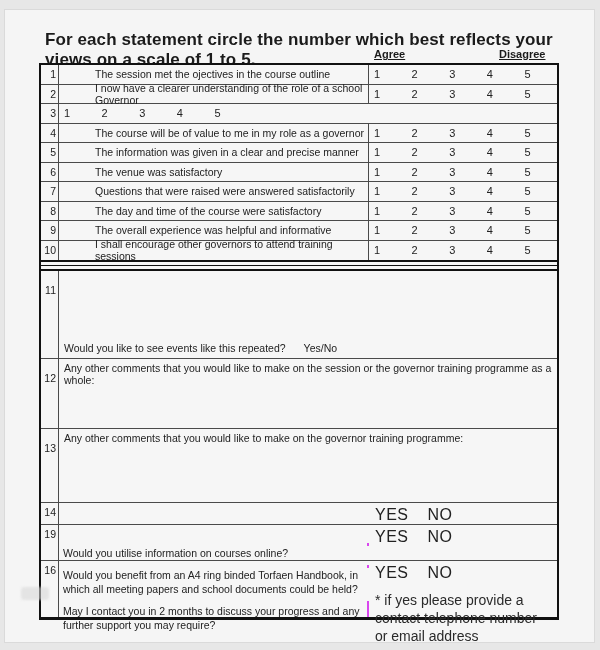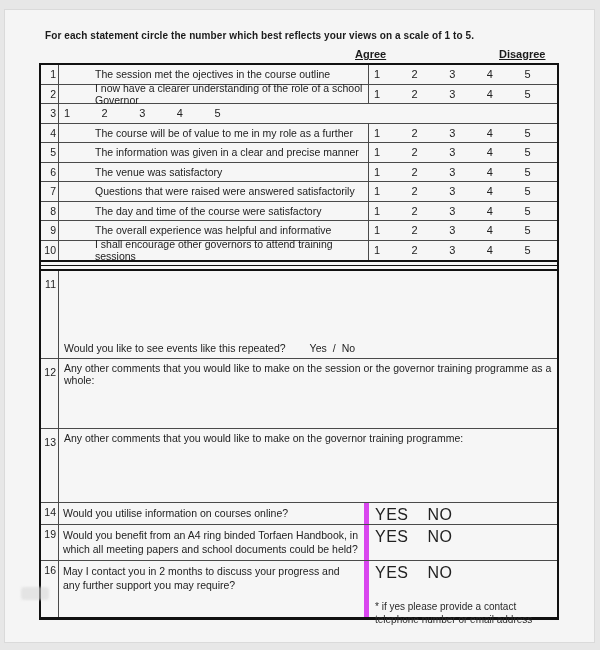--- a/index.html
+++ b/index.html
@@ -9,28 +9,28 @@
     font-family:"Liberation Sans", sans-serif;
     color:#1c1c1c;
     -webkit-font-smoothing:antialiased;
   }
   .page {
     position:absolute; left:4px; top:9px; width:591px; height:634px;
     background:#f5f5f5; border:1px solid #dadada; box-sizing:border-box;
   }
   .instruction {
     position:absolute; left:40px; top:20px; width:520px;
-    font-size:10px; font-weight:bold; color:#1b1b1b; letter-spacing:0.1px;
+    font-size:17px; font-weight:bold; color:#1b1b1b; letter-spacing:0.1px;
   }
   .scale-header { position:absolute; left:34px; top:38px; width:520px; height:16px; }
   .scale-header span {
     position:absolute; font-size:11px; font-weight:bold;
     text-decoration:underline; color:#1b1b1b;
   }
-  .scale-header .agree { left:316px; }
+  .scale-header .agree { left:335px; }
   .scale-header .disagree { left:460px; }
 
   .form-table {
     position:absolute; left:34px; top:53px; width:520px;
     border:2px solid #111; border-bottom-width:3px; box-sizing:border-box;
     background:#f6f6f6;
   }
   .row { display:flex; border-bottom:1px solid #4a4a4a; box-sizing:border-box; font-size:10.5px; color:#222; }
   .numcol {
     width:18px; flex:0 0 18px; border-right:1px solid #4a4a4a;
@@ -50,50 +50,50 @@
   }
   .scale-num { padding-left:5px; font-size:11px; }
 
   .section-sep {
     height:7px; border-top:2px solid #111; border-bottom:2px solid #111;
     background:linear-gradient(#111,#111) center / 100% 1px no-repeat;
   }
 
   
   .comment-row { align-items:stretch; }
-  .comment-row .numcol { align-items:flex-start; padding-top:7px; }
+  .comment-row .numcol { align-items:flex-start; padding-top:13px; }
   #comment-section .comment-row:nth-child(1) { height:88px; }
   #comment-section .comment-row:nth-child(2) { height:70px; }
   #comment-section .comment-row:nth-child(3) { height:74px; }
   .comment-body {
     flex:1; display:flex; flex-direction:column; justify-content:space-between;
     padding:3px 5px 4px 5px; box-sizing:border-box;
   }
   .comment-space { flex:1; }
-  .comment-footer { display:flex; align-items:baseline; gap:6px; }
+  .comment-footer { display:flex; align-items:baseline; gap:0; }
   .comment-footer .q { margin-right:18px; }
   .comment-footer .opt { font-size:10.5px; }
 
   
   .yn-row { align-items:stretch; }
   #yesno-section .yn-row:nth-child(1) { height:22px; }
   #yesno-section .yn-row:nth-child(2) { height:36px; }
   #yesno-section .yn-row:nth-child(3) { height:56px; border-bottom:none; }
   .yn-row .numcol { align-items:flex-start; padding-top:3px; }
   .yn-text {
-    flex:1; padding:3px 6px 0 4px; border-right:5px solid #d946ef;
-    line-height:1.35; box-sizing:border-box;
+    flex:1; padding:3px 6px 0 4px; border-right:2px solid #d946ef;
+    line-height:1.35; box-sizing:border-box;margin-top:40px;
   }
   .yn-right {
     width:188px; flex:0 0 188px; padding:3px 6px 2px 6px; box-sizing:border-box;
     display:flex; flex-direction:column;
   }
   .yn-answers { font-size:16px; letter-spacing:0.5px; }
   .yn-answers .yes { margin-right:14px; }
-  .yn-note { font-size:10px; line-height:1.3; margin-top:18px; color:#2a2a2a; }
+  .yn-note { font-size:14px; line-height:1.3; margin-top:9px; color:#2a2a2a; }
   .yn-line {
     margin-top:auto; font-size:10px; color:#3a3a3a; white-space:nowrap;
     overflow:hidden; letter-spacing:0.5px;
   }
   .watermark {
     position:absolute; left:16px; top:577px; width:28px; height:13px;
     background:#d7d7d7; opacity:0.55; border-radius:3px; filter:blur(1.2px);
   }
 </style>
 </head>
@@ -140,21 +140,21 @@
             <span class="scale-num">1</span>
             <span class="scale-num">2</span>
             <span class="scale-num">3</span>
             <span class="scale-num">4</span>
             <span class="scale-num">5</span>
           </div>
   </div>
 
   <div class="row rating-row">
     <div class="numcol">4</div>
-    <div class="stmt">The course will be of value to me in my role as a further</div>
+    <div class="stmt">The course will be of value to me in my role as a governor</div>
     <div class="scale">
             <span class="scale-num">1</span>
             <span class="scale-num">2</span>
             <span class="scale-num">3</span>
             <span class="scale-num">4</span>
             <span class="scale-num">5</span>
           </div>
   </div>
 
   <div class="row rating-row">

